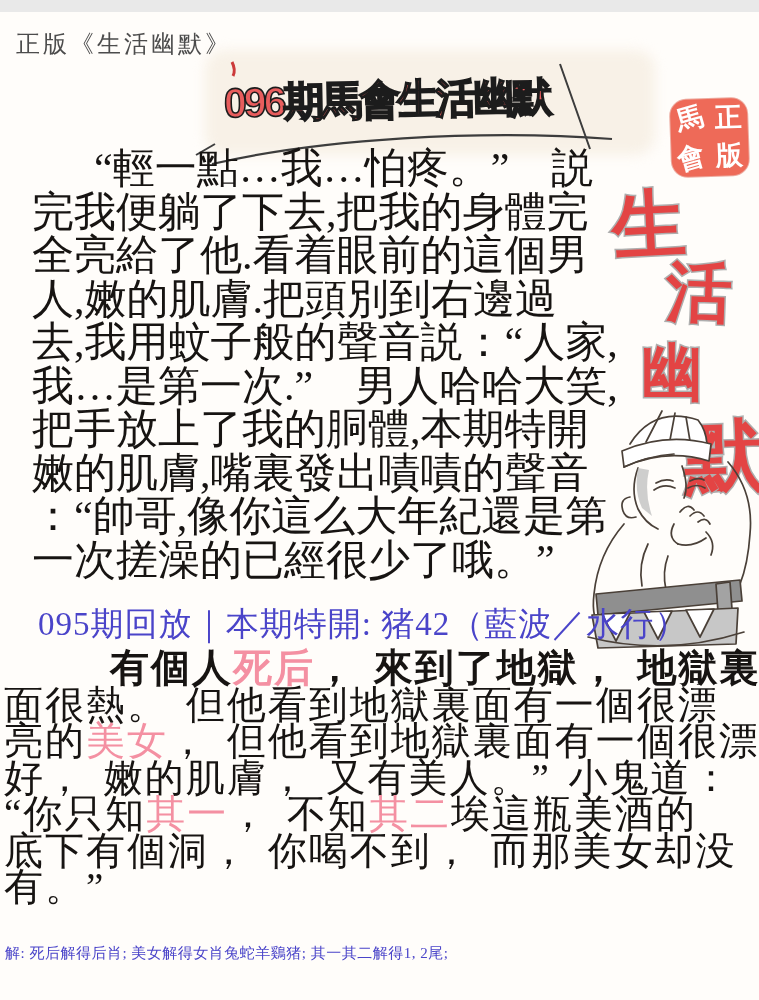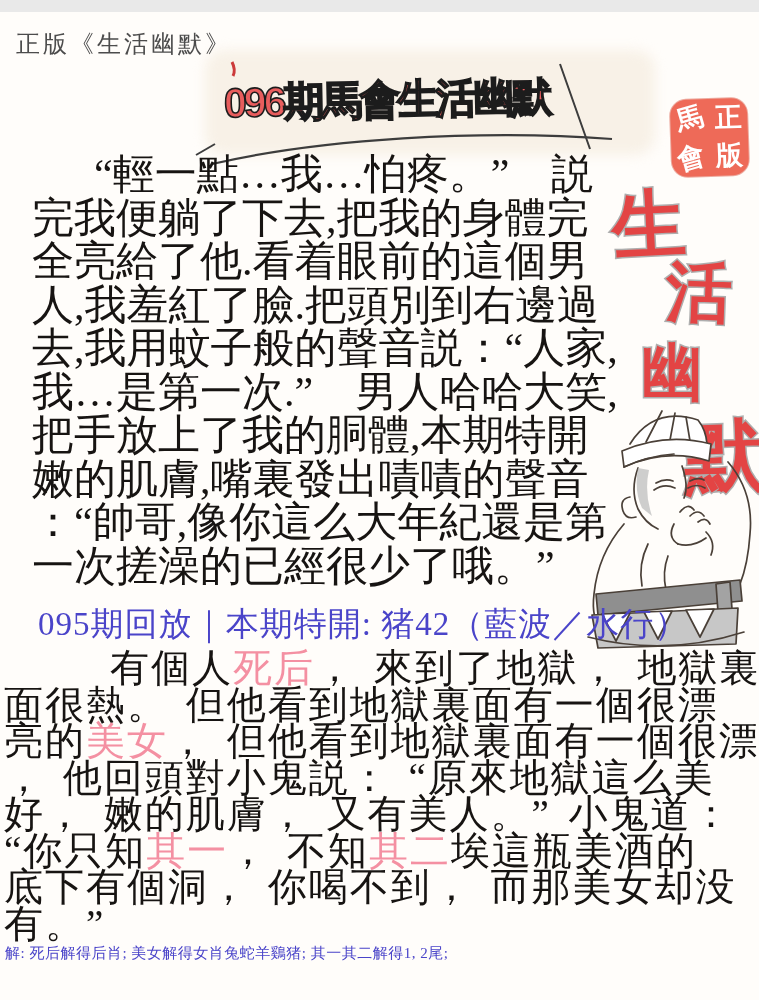--- a/index.html
+++ b/index.html
@@ -28,27 +28,27 @@
   }
   .stamp .tilt{transform:rotate(-14deg);}
   .side-char{
     position:absolute;color:var(--side-red);font-weight:bold;
     -webkit-text-stroke:3px #aeaeae;paint-order:stroke fill;line-height:1;
   }
   .sc0{left:612px;top:176px;font-size:74px;transform:rotate(-3deg);}
   .sc1{left:666px;top:248px;font-size:66px;transform:rotate(2deg);}
   .sc2{left:641px;top:330px;font-size:62px;}
   .sc3{left:684px;top:404px;font-size:80px;transform:rotate(-2deg);}
-  .story1{position:absolute;left:32px;top:141px;width:590px;color:var(--ink);}
+  .story1{position:absolute;left:32px;top:135px;width:590px;color:var(--ink);}
   .story1 .tl{font-size:42px;line-height:43.5px;white-space:nowrap;letter-spacing:0;}
   .story1 .ind{padding-left:62px;}
   .result-line{position:absolute;left:38px;top:590px;font-size:33px;letter-spacing:1px;color:var(--blue);white-space:nowrap;text-align:center;}
   .story2{position:absolute;left:4px;top:638px;width:755px;color:var(--ink);}
   .story2 .tl{font-size:39px;line-height:36.5px;white-space:nowrap;letter-spacing:2px;word-spacing:6px;}
-  .story2 .ind{padding-left:106px;}
+  .story2 .ind{padding-left:106px;font-weight:bold;}
   .c-pink{color:var(--pink);}
   .footer-note{position:absolute;left:5px;top:928px;color:var(--blue);}
   .footer-note .fl{font-size:15px;line-height:27px;white-space:nowrap;letter-spacing:0.5px;}
   .deco,.art{position:absolute;pointer-events:none;}
 </style>
 </head>
 <body>
 
 <div id="page">
 
@@ -118,36 +118,35 @@
       <path d="M 108 206 L 136 205 L 122 233 Z" fill="#ffffff"></path>
 
       <path d="M 10 233 Q 88 253 166 228"></path>
     </g>
   </svg>
 
   <div class="story1">
     <div class="tl ind">“輕一點…我…怕疼。”　説</div>
     <div class="tl">完我便躺了下去,把我的身體完</div>
     <div class="tl">全亮給了他.看着眼前的這個男</div>
-    <div class="tl">人,我羞紅了臉.把頭別到右邊過</div>
+    <div class="tl">人,嫩的肌膚.把頭別到右邊過</div>
     <div class="tl">去,我用蚊子般的聲音説：“人家,</div>
     <div class="tl">我…是第一次.”　男人哈哈大笑,</div>
     <div class="tl">把手放上了我的胴體,本期特開</div>
     <div class="tl">嫩的肌膚,嘴裏發出嘖嘖的聲音</div>
     <div class="tl">：“帥哥,像你這么大年紀還是第</div>
     <div class="tl">一次搓澡的已經很少了哦。”</div>
   </div>
 
   <div class="result-line">095期回放｜本期特開: 猪42（藍波／水行）</div>
 
   <div class="story2">
     <div class="tl ind"><span>有個人</span><span class="c-pink">死后</span><span>， 來到了地獄， 地獄裏</span></div>
     <div class="tl"><span>面很熱。 但他看到地獄裏面有一個很漂</span></div>
     <div class="tl"><span>亮的</span><span class="c-pink">美女</span><span>， 但他看到地獄裏面有一個很漂</span></div>
-    <div class="tl"><span>， 他回頭對小鬼説： “原來地獄這么美</span></div>
     <div class="tl"><span>好， 嫩的肌膚， 又有美人。” 小鬼道：</span></div>
     <div class="tl"><span>“你只知</span><span class="c-pink">其一</span><span>， 不知</span><span class="c-pink">其二</span><span>埃這瓶美酒的</span></div>
     <div class="tl"><span>底下有個洞， 你喝不到， 而那美女却没</span></div>
     <div class="tl"><span>有。”</span></div>
   </div>
 
   <div class="footer-note">
     <div class="fl">解: 死后解得后肖; 美女解得女肖兔蛇羊鷄猪; 其一其二解得1, 2尾;</div>
   </div>
 

